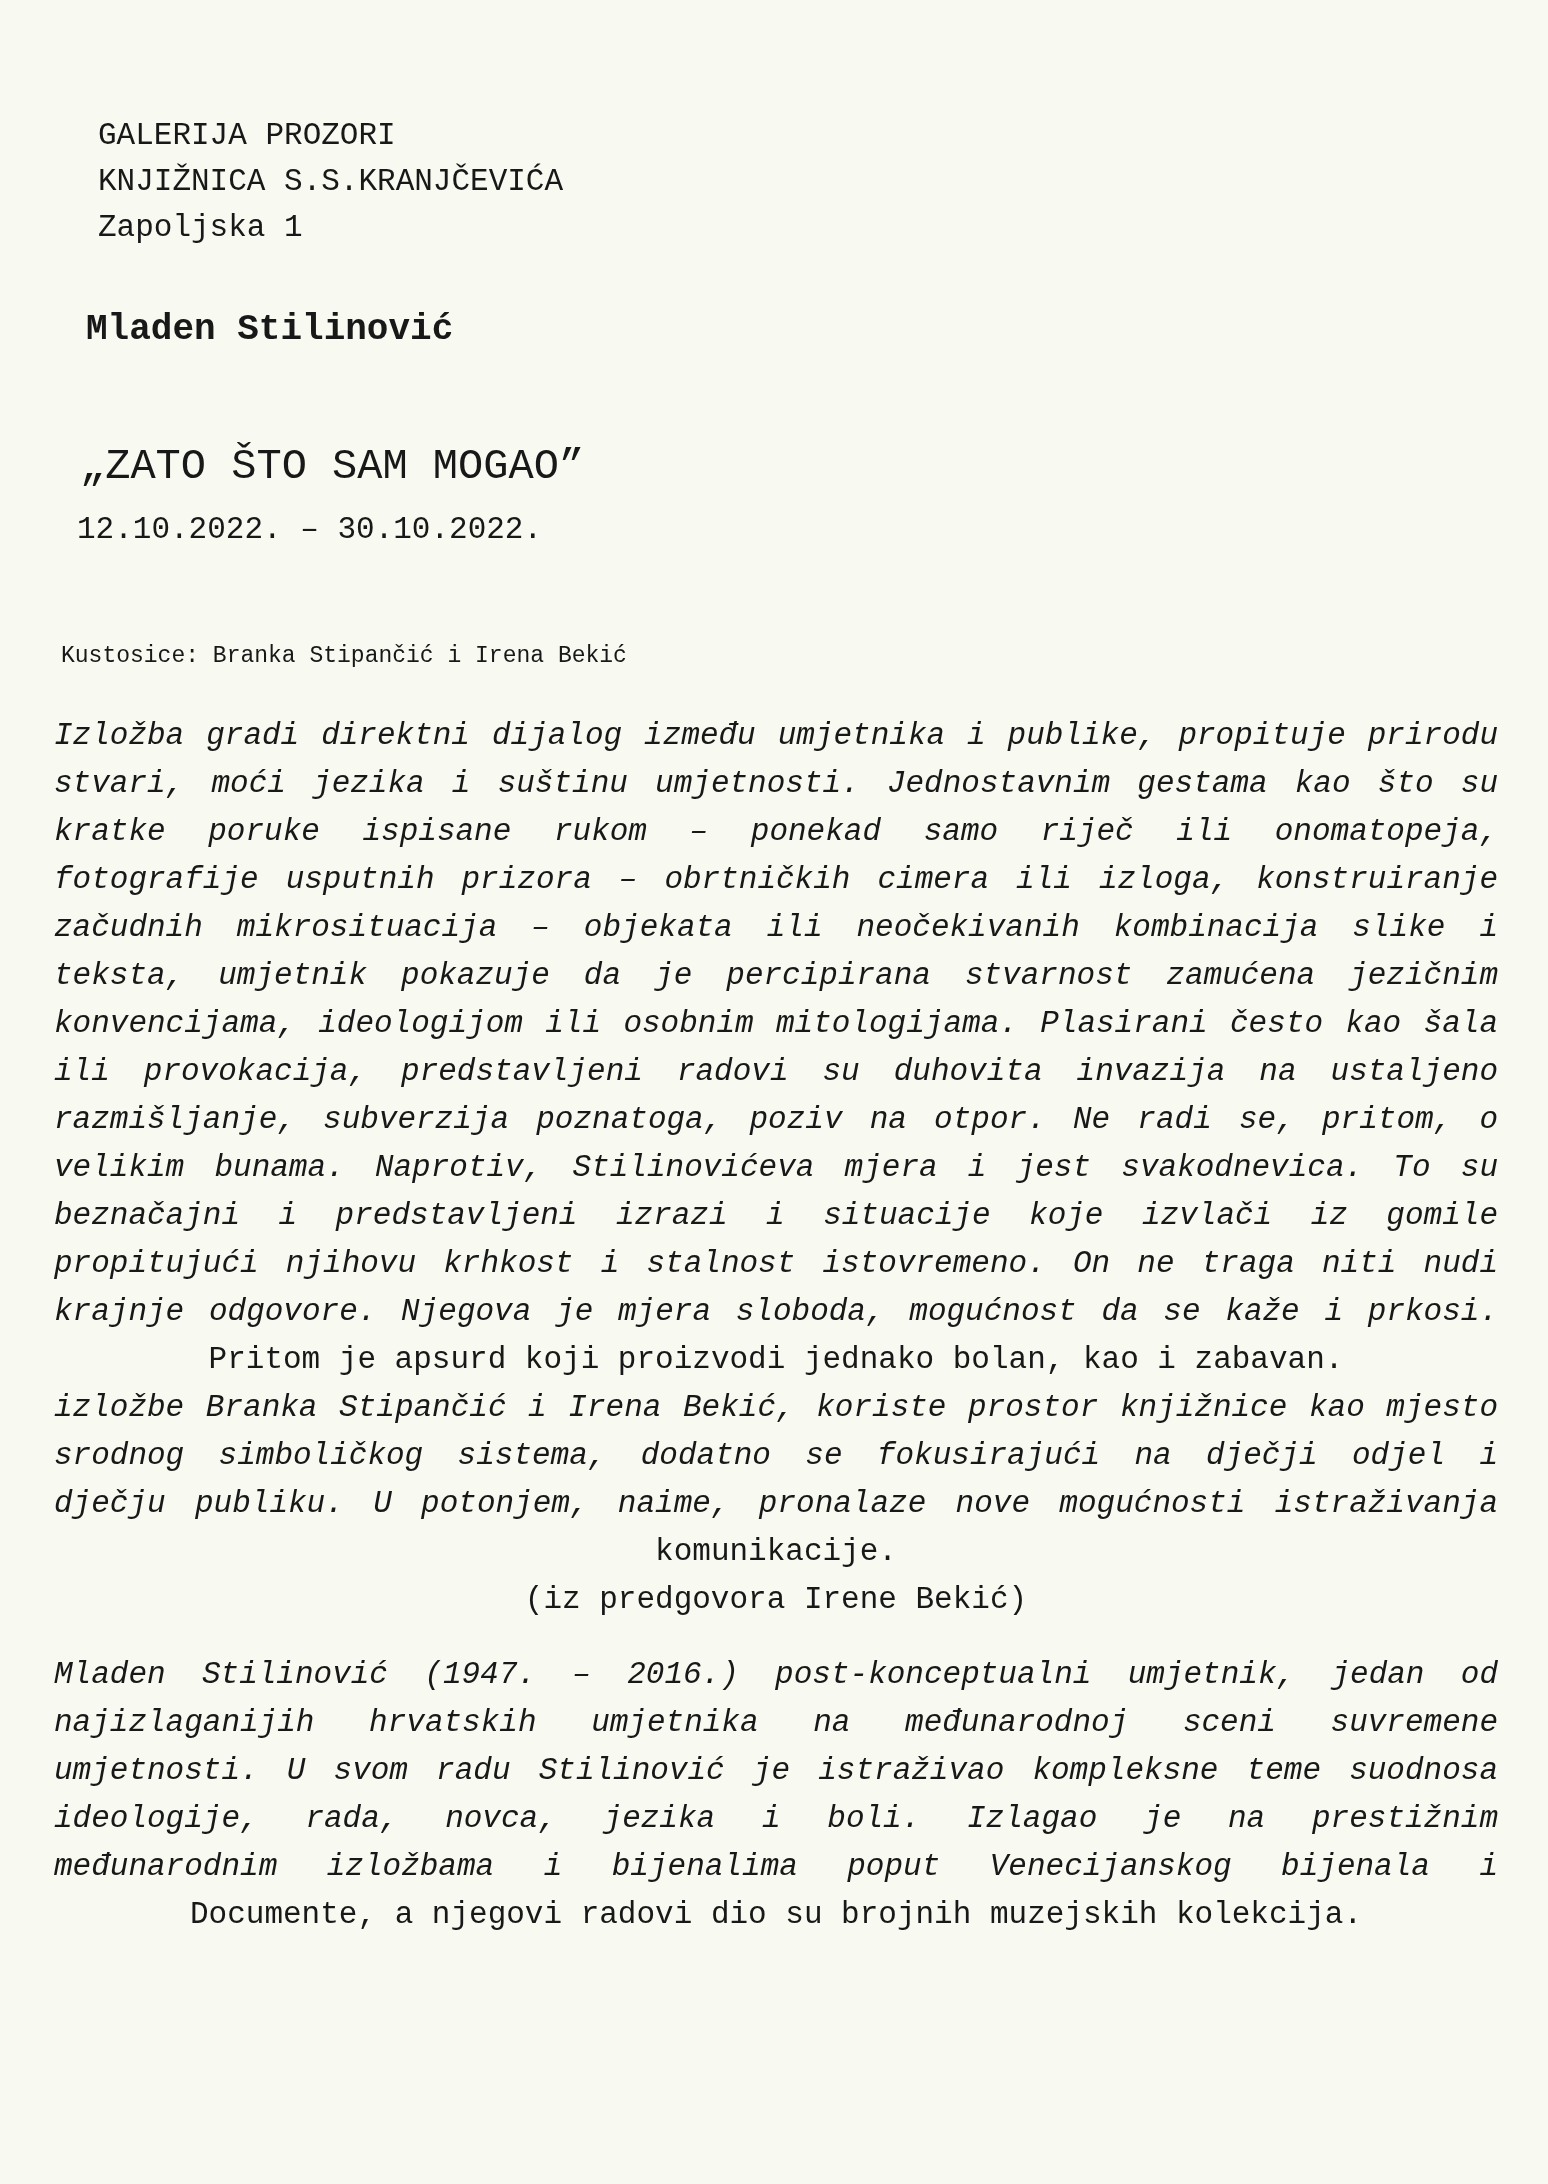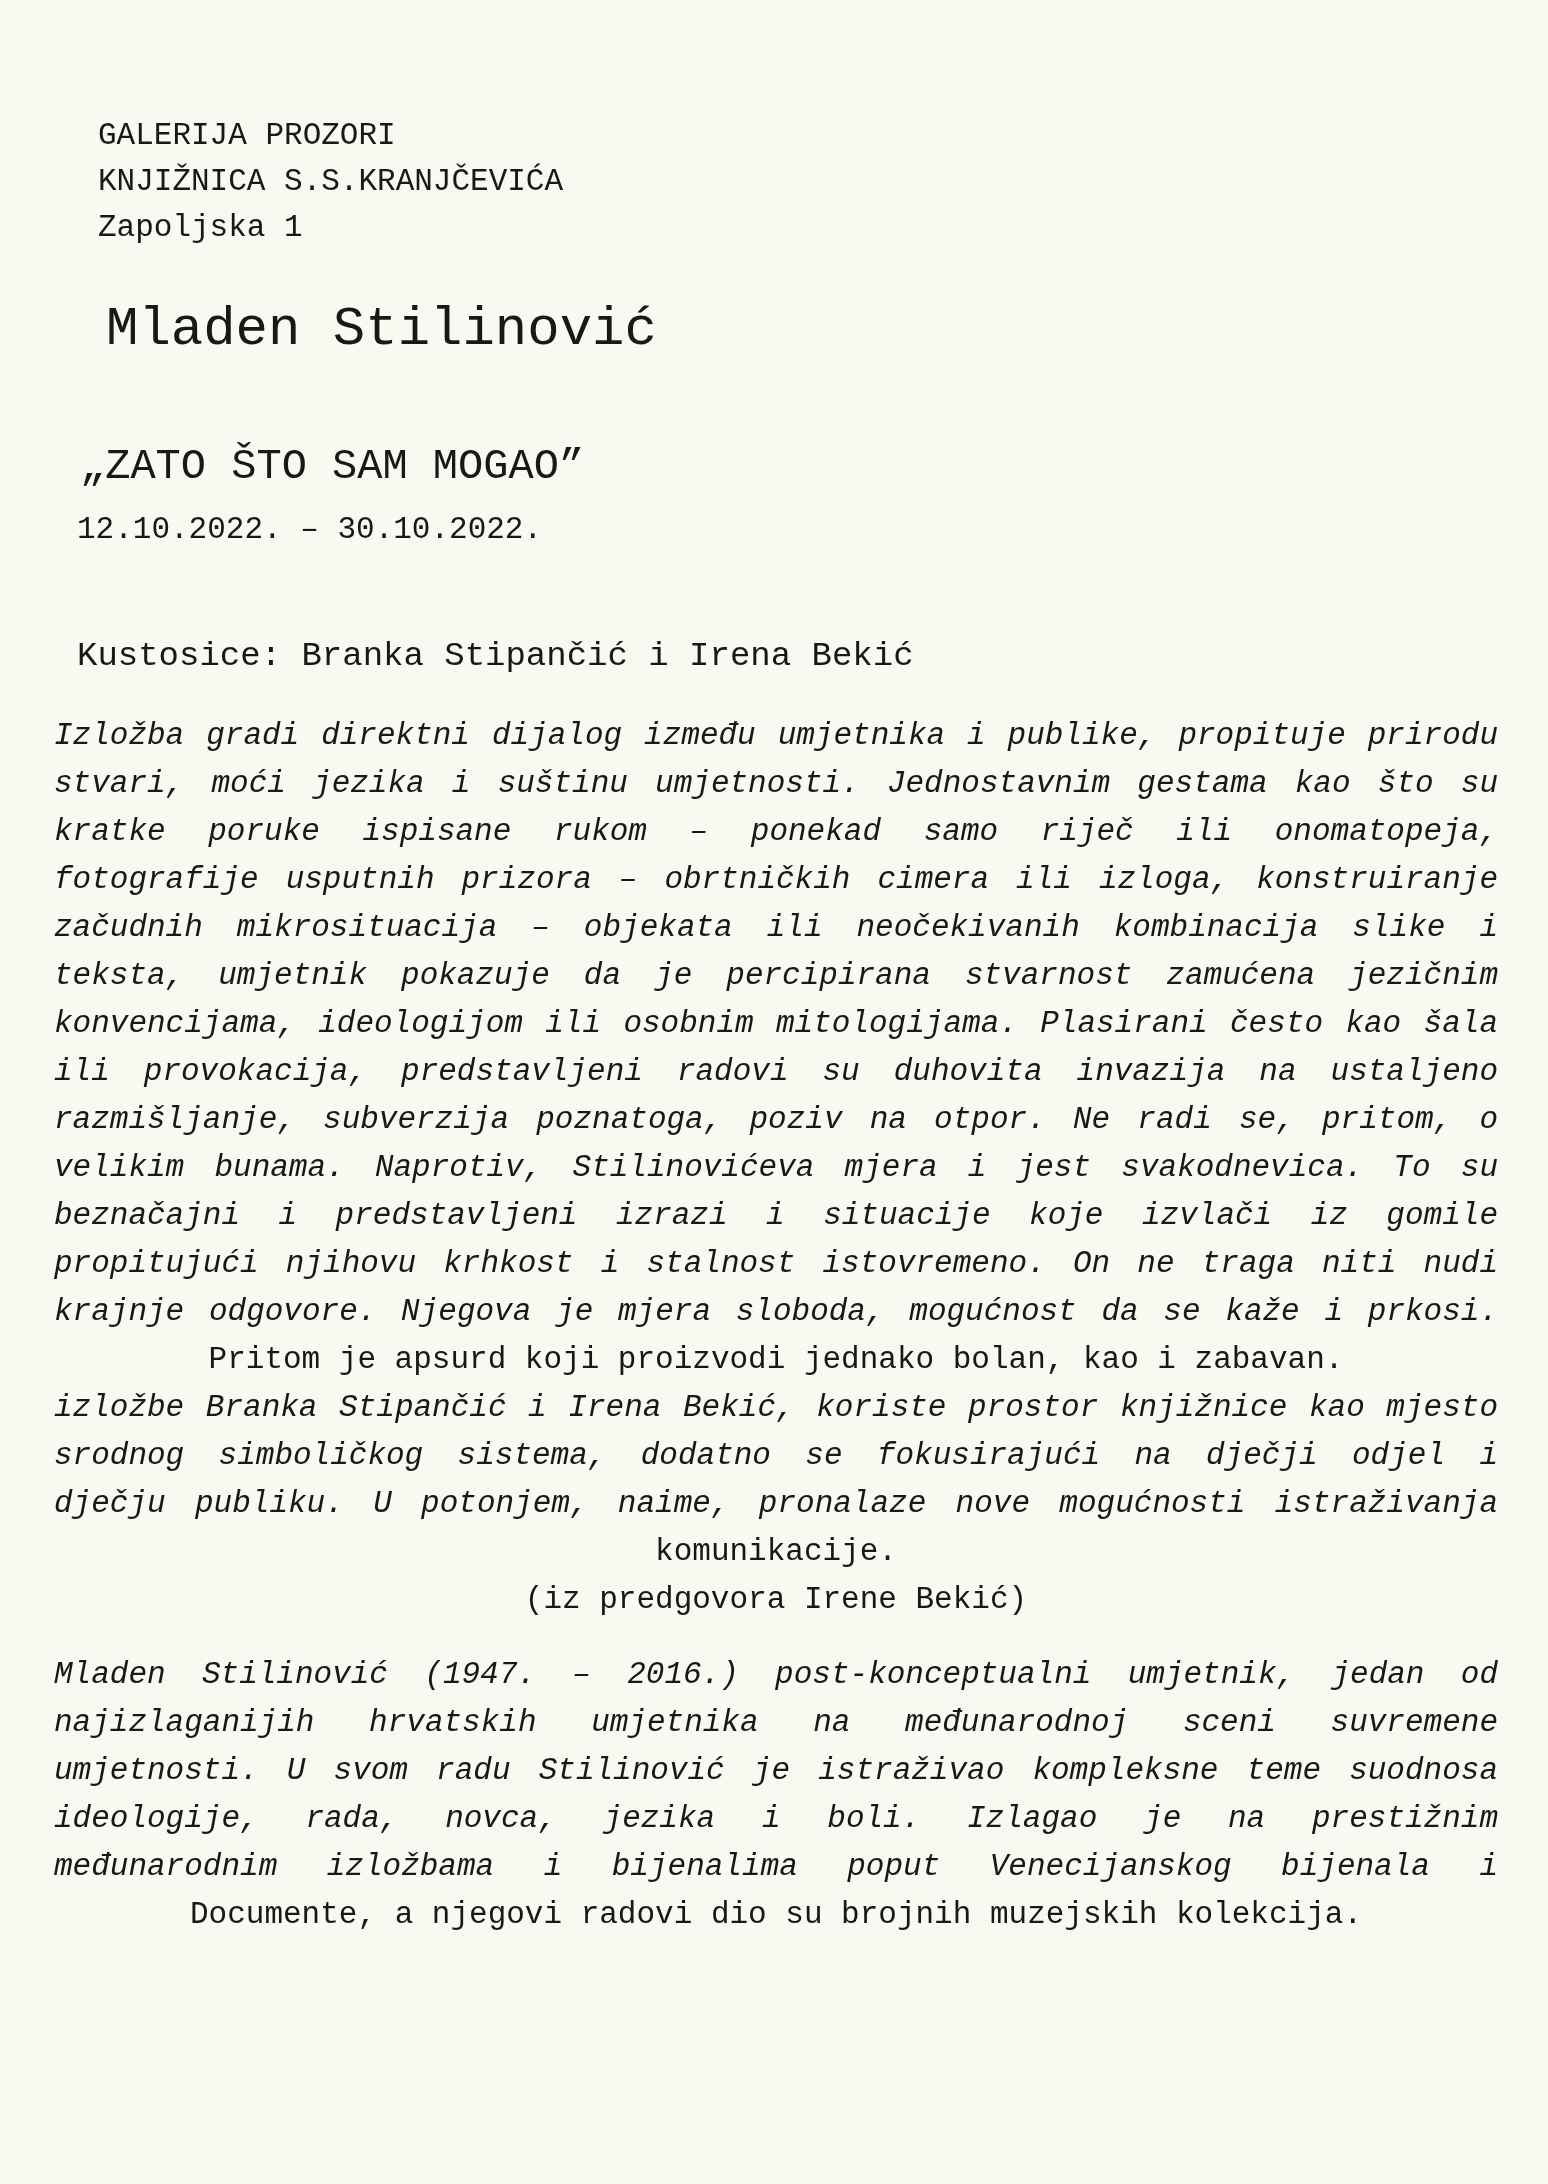--- a/index.html
+++ b/index.html
@@ -22,25 +22,25 @@
     padding:113px 50px 0 54px;
   }
   .col{
     width:1444px;
   }
   
   .venue{line-height:46px;font-size:31px;}
   .venue .vline{margin-left:44px;white-space:pre;}
   
   .artist{
-    font-size:54px;
-    font-weight:400;
+    font-size:36px;
+    font-weight:700;
     line-height:56px;
     margin-top:51px;
-    margin-left:52px;
+    margin-left:32px;
     white-space:pre;
   }
   
   .title{
     font-size:42px;
     font-weight:400;
     line-height:56px;
     margin-top:81px;
     margin-left:26px;
     white-space:pre;
@@ -48,24 +48,24 @@
   
   .dates{
     font-size:31px;
     line-height:40px;
     margin-top:15px;
     margin-left:23px;
     white-space:pre;
   }
   
   .curators{
-    font-size:34px;
+    font-size:23px;
     line-height:48px;
     margin-top:82px;
-    margin-left:23px;
+    margin-left:7px;
     white-space:pre;
   }
   
   .press{margin-top:32px;}
   .bio{margin-top:27px;}
   .press,.bio{
     font-size:31px;
     line-height:48px;
   }
   .doc-line{width:1444px;}

